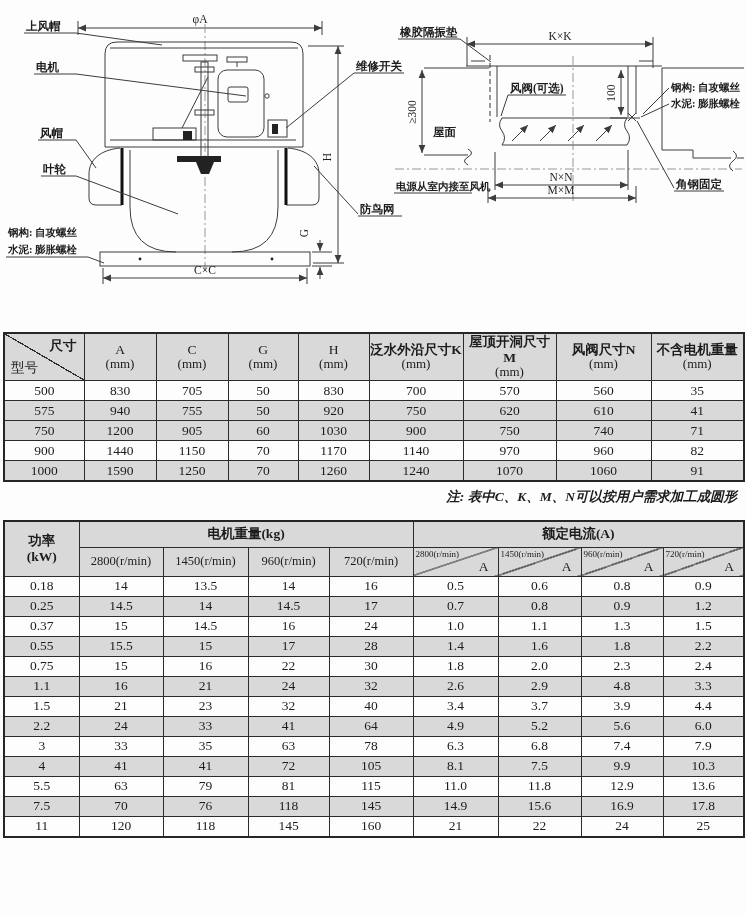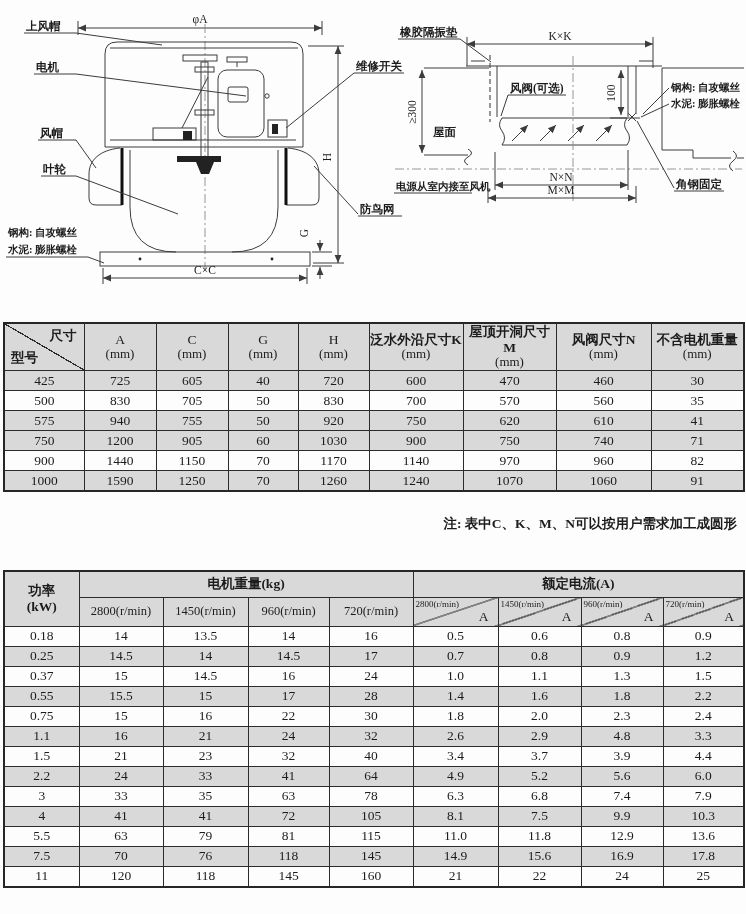--- a/index.html
+++ b/index.html
@@ -19,35 +19,35 @@
   text.lbl{font-family:"Liberation Serif","DejaVu Serif",serif;font-size:11.5px;font-weight:700;fill:#1c1c1c;}
   text.lbs{font-family:"Liberation Serif","DejaVu Serif",serif;font-size:10.5px;font-weight:700;fill:#1c1c1c;}
   text.dimt{font-family:"Liberation Serif","DejaVu Serif",serif;font-size:11.5px;fill:#1c1c1c;}
 
   
   table{border-collapse:collapse;table-layout:fixed;width:740px;margin:0 3px;border:2px solid #262626;}
   th,td{border:1px solid #2b2b2b;text-align:center;vertical-align:middle;padding:0;overflow:hidden;
         font-size:13.5px;line-height:1.15;}
   th{background:#d9d9d9;font-weight:400;}
   tr.stripe td{background:#d9d9d9;}
-  #t1{margin-top:0;}
+  #t1{margin-top:10px;}
   #t1 th{height:46px;}
   #t1 td{height:19px;}
   .cjk{font-weight:700;}
   .hsub{font-size:13px;}
 
   .corner{position:relative;background-color:#d9d9d9;
     background-image:linear-gradient(to top right,transparent calc(50% - 0.6px),#2b2b2b calc(50% - 0.6px),#2b2b2b calc(50% + 0.6px),transparent calc(50% + 0.6px));}
   .corner .c-top{position:absolute;top:4px;right:7px;font-weight:700;}
-  .corner .c-bot{position:absolute;bottom:4px;left:6px;font-weight:700;}
-
-  .note{margin:22px 3px 0;height:20px;line-height:20px;text-align:right;padding-right:6px;
-        font-weight:700;font-size:13.5px;box-sizing:border-box;width:740px;}
-
-  #t2{margin-top:36px;}
+  .corner .c-bot{position:absolute;bottom:4px;left:6px;font-weight:400;}
+
+  .note{margin:5px 3px 0;height:20px;line-height:20px;text-align:right;padding-right:6px;
+        font-weight:700;font-size:13.5px;box-sizing:border-box;width:740px;font-style:italic;}
+
+  #t2{margin-top:13px;}
   #t2 .gr1{height:26px;}
   #t2 .gr2 th{height:28px;}
   #t2 td{height:19px;}
   .rpmh{font-size:12.5px;}
   .pw div{font-weight:700;}
   .diag{position:relative;background-color:#d9d9d9;
     background-image:linear-gradient(to bottom right,transparent calc(50% - 0.6px),#2b2b2b calc(50% - 0.6px),#2b2b2b calc(50% + 0.6px),transparent calc(50% + 0.6px));}
   .diag .rpm-s{position:absolute;top:1px;left:2px;font-size:9px;}
   .diag .amp{position:absolute;bottom:1px;right:9px;font-size:13.5px;}
 </style>
@@ -276,31 +276,20 @@
             <div class="cjk">风阀尺寸N</div>
             <div class="hsub">(mm)</div>
           </th>
         <th>
             <div class="cjk">不含电机重量</div>
             <div class="hsub">(mm)</div>
           </th>
       </tr>
     </thead>
     <tbody>
-        <tr class="stripe">
-          <td>425</td>
-          <td>725</td>
-          <td>605</td>
-          <td>40</td>
-          <td>720</td>
-          <td>600</td>
-          <td>470</td>
-          <td>460</td>
-          <td>30</td>
-        </tr>
         <tr>
           <td>500</td>
           <td>830</td>
           <td>705</td>
           <td>50</td>
           <td>830</td>
           <td>700</td>
           <td>570</td>
           <td>560</td>
           <td>35</td>

